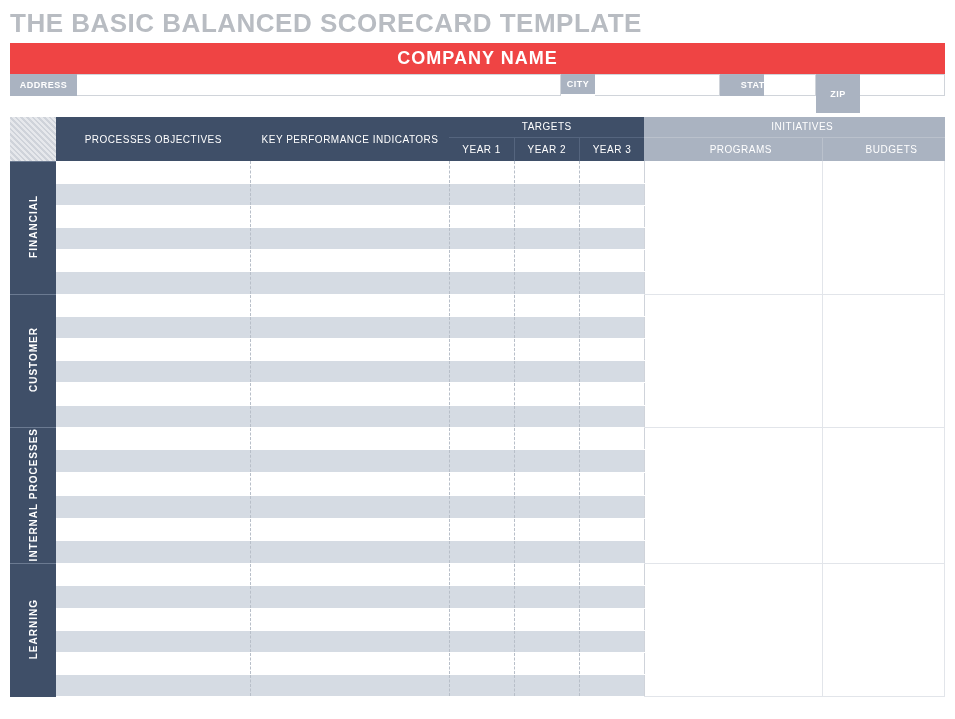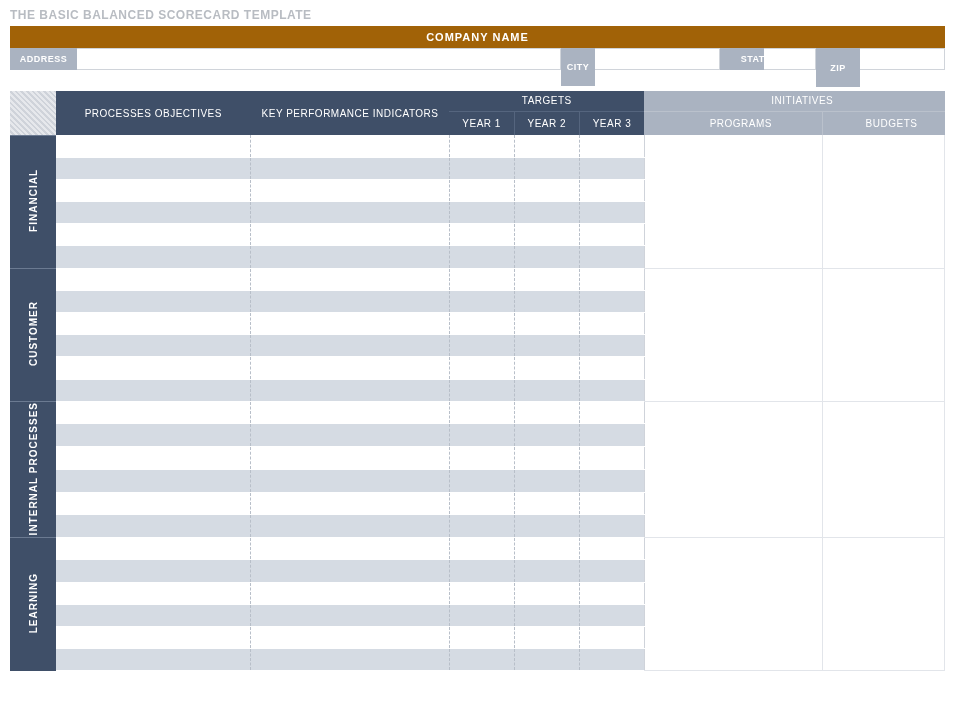--- a/index.html
+++ b/index.html
@@ -6,33 +6,33 @@
   body {
     font-family: "Arial Narrow", Arial, sans-serif;
     background: #fff;
     width: 955px;
     height: 719px;
     overflow: hidden;
     padding: 8px 10px;
     color: #333;
   }
   .page-title {
-    font-size: 12px;
+    font-size: 26px;
     font-weight: bold;
     letter-spacing: .5px;
     color: #b8bcc2;
     font-family: "Century Gothic", "Arial", sans-serif;
     margin-bottom: 4px;
   }
   .company-bar {
-    background: #a16207;
+    background: #ef4444;
     color: #fff;
     text-align: center;
     font-weight: bold;
-    font-size: 11px;
+    font-size: 18px;
     letter-spacing: 1px;
     padding: 5px 0;
     font-family: "Century Gothic", Arial, sans-serif;
   }
   .addr-row {
     display: flex;
     margin-bottom: 4px;
   }
   .addr-label {
     background: #aab3c1;
@@ -46,21 +46,21 @@
     font-family: "Century Gothic", Arial, sans-serif;
   }
   .addr-cell {
     background: #fff;
     border: 1px solid #d0d4da;
     border-left: none;
   }
   .addr-cell + .addr-label { border-left: none; }
   .addr-address-label { width: 67px; height: 22px; }
   .addr-address-cell  { flex: 1; height: 22px; }
-  .addr-city-label    { width: 34px; height: 38px; }
+  .addr-city-label    { width: 34px; height: 20px; }
   .addr-city-cell     { width: 125px; height: 22px; }
   .addr-state-label   { width: 44px; height: 22px; padding-left: 28px; }
   .addr-state-cell    { width: 52px; height: 22px; }
   .addr-zip-label     { width: 44px; height: 39px; }
   .addr-zip-cell      { width: 85px; height: 22px; }
 
   table.scorecard {
     border-collapse: collapse;
     width: 100%;
     table-layout: fixed;

